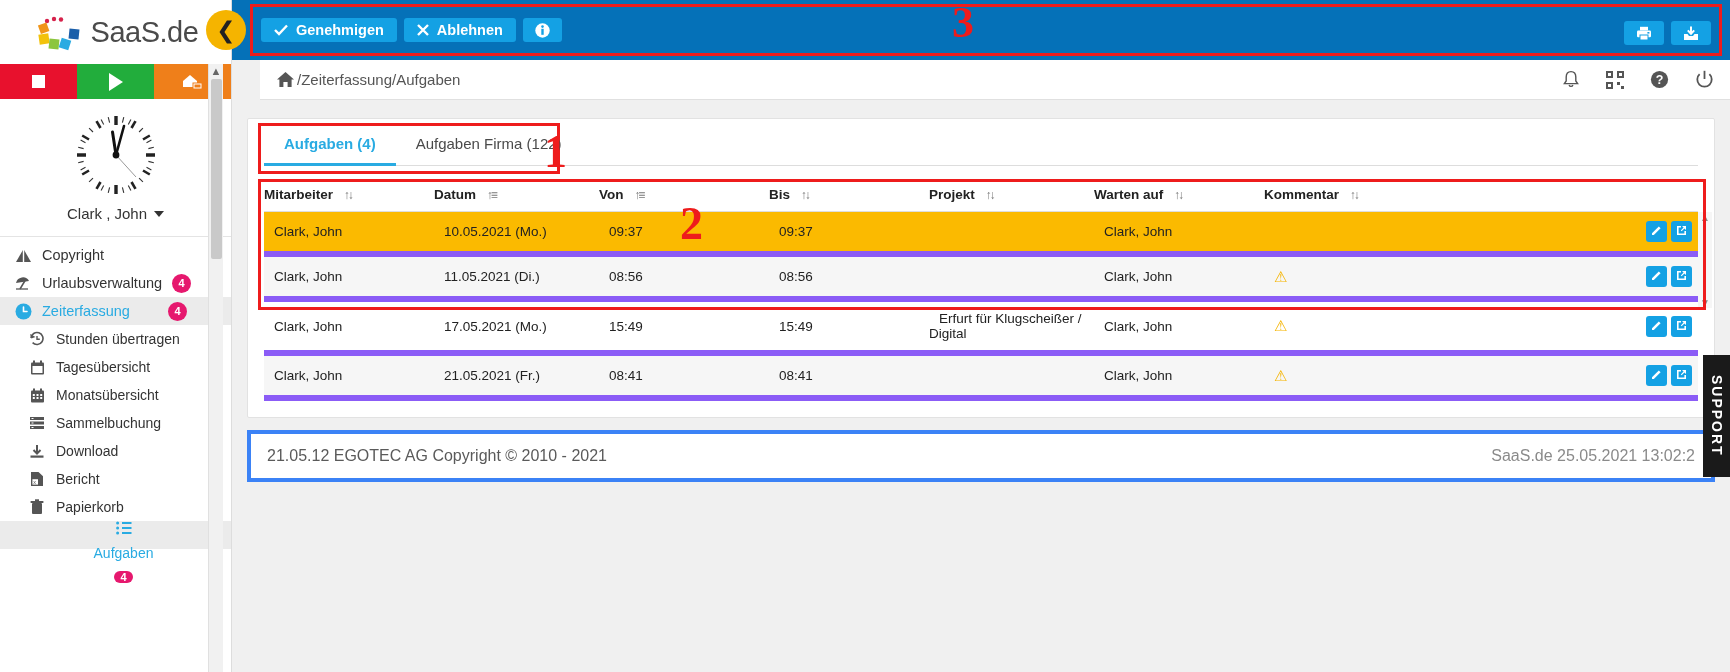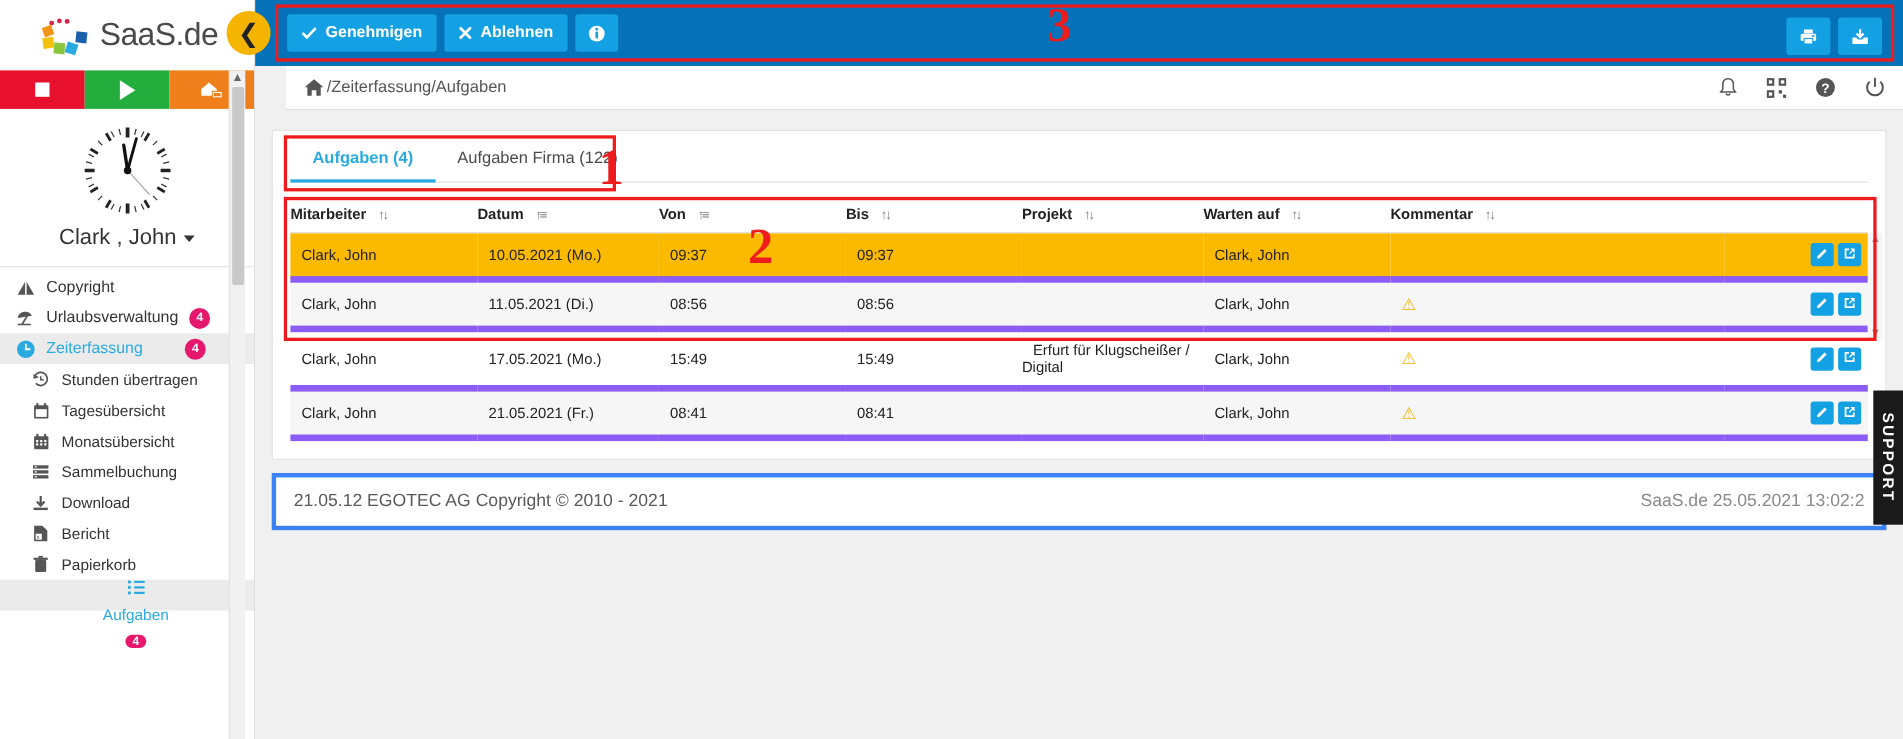--- a/index.html
+++ b/index.html
@@ -35,21 +35,21 @@
   .sq { width: 13px; height: 13px; background: #fff; }
   .tri { width: 0; height: 0; border-left: 14px solid #fff; border-top: 9px solid transparent; border-bottom: 9px solid transparent; }
 
   .user-block {
     padding: 10px 0 14px; text-align: center;
     border-bottom: 1px solid #e4e4e4;
   }
   .clock-wrap { width: 84px; height: 84px; margin: 4px auto 8px; position: relative; }
   .clock-face { position:absolute; inset:0; border-radius:50%; }
 
-  .user-name { font-size: 20px; color: #333; display:flex; align-items:center; justify-content:center; gap:7px; cursor:pointer;}
+  .user-name { font-size: 15px; color: #333; display:flex; align-items:center; justify-content:center; gap:7px; cursor:pointer;}
   .caret-dn { width: 0; height: 0; border-left: 5px solid transparent; border-right: 5px solid transparent; border-top: 6px solid #333; }
 
   .nav { padding-top: 4px; }
   .nav-item {
     display: flex; align-items: center;
     height: 28px; padding: 0 12px 0 14px;
     font-size: 14.5px; color: #333; cursor: pointer; gap: 10px;
     position: relative;
   }
   .nav-item.active { background: #ebebeb; color: #29abe2; }
@@ -79,21 +79,21 @@
     position: absolute; left: 232px; top: 0; width: 1498px; height: 60px;
     background: #0571b8;
   }
   #toolbar-frame {
     position: absolute; left: 18px; top: 4px; right: 8px; height: 52px;
     border: 3px solid #ee1c1c;
   }
   .tb-inner { position: absolute; inset: 0; display: flex; align-items: center; padding: 0 8px; gap: 7px; }
   .tb-btn {
     background: #14a1e4; color: #fff; border: none;
-    height: 34px; padding: 0 13px; border-radius: 3px;
+    height: 24px; padding: 0 13px; border-radius: 3px;
     font-size: 14.5px; font-weight: bold; cursor: pointer;
     display: inline-flex; align-items: center; gap: 8px;
     font-family: "Liberation Sans", sans-serif;
   }
   .tb-btn.icon-only { padding: 0 12px; }
   .tb-right { position: absolute; right: 8px; top: 0; height: 52px; display: flex; align-items: center; gap: 7px; }
   .big-num {
     position: absolute; color: #ee1c1c; font-weight: bold;
     font-family: "Liberation Serif", serif;
     pointer-events: none;

